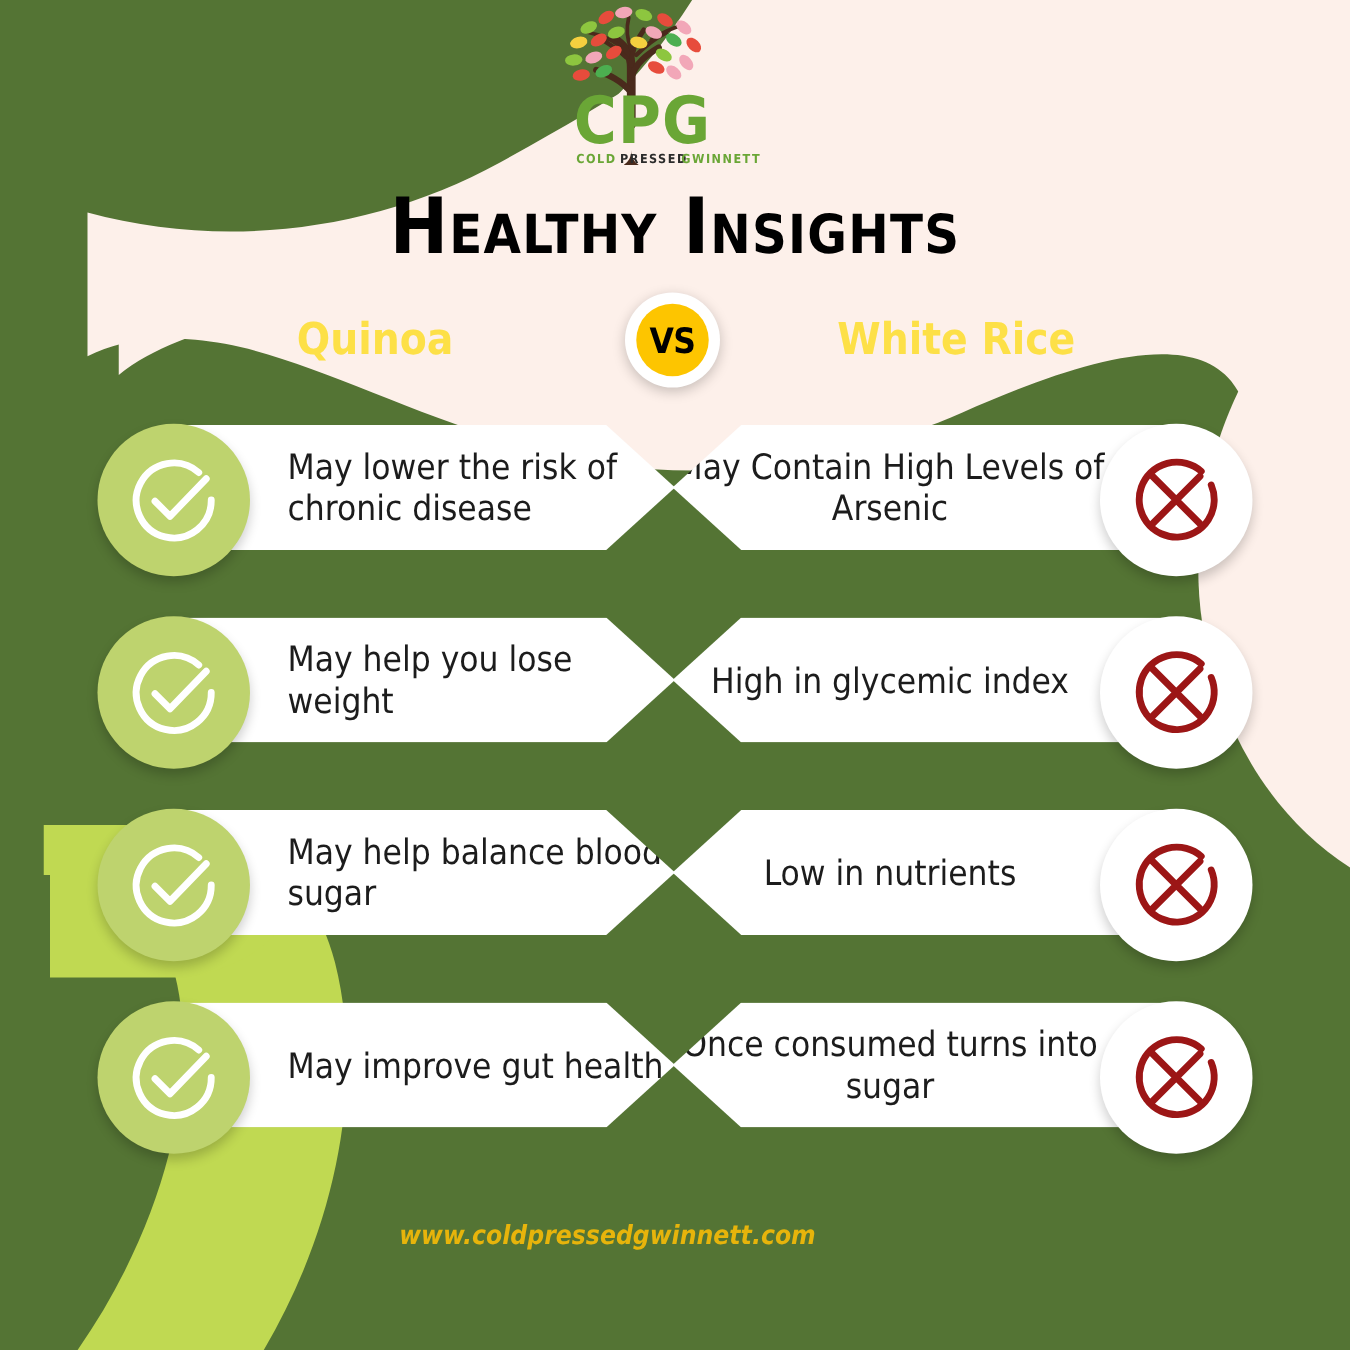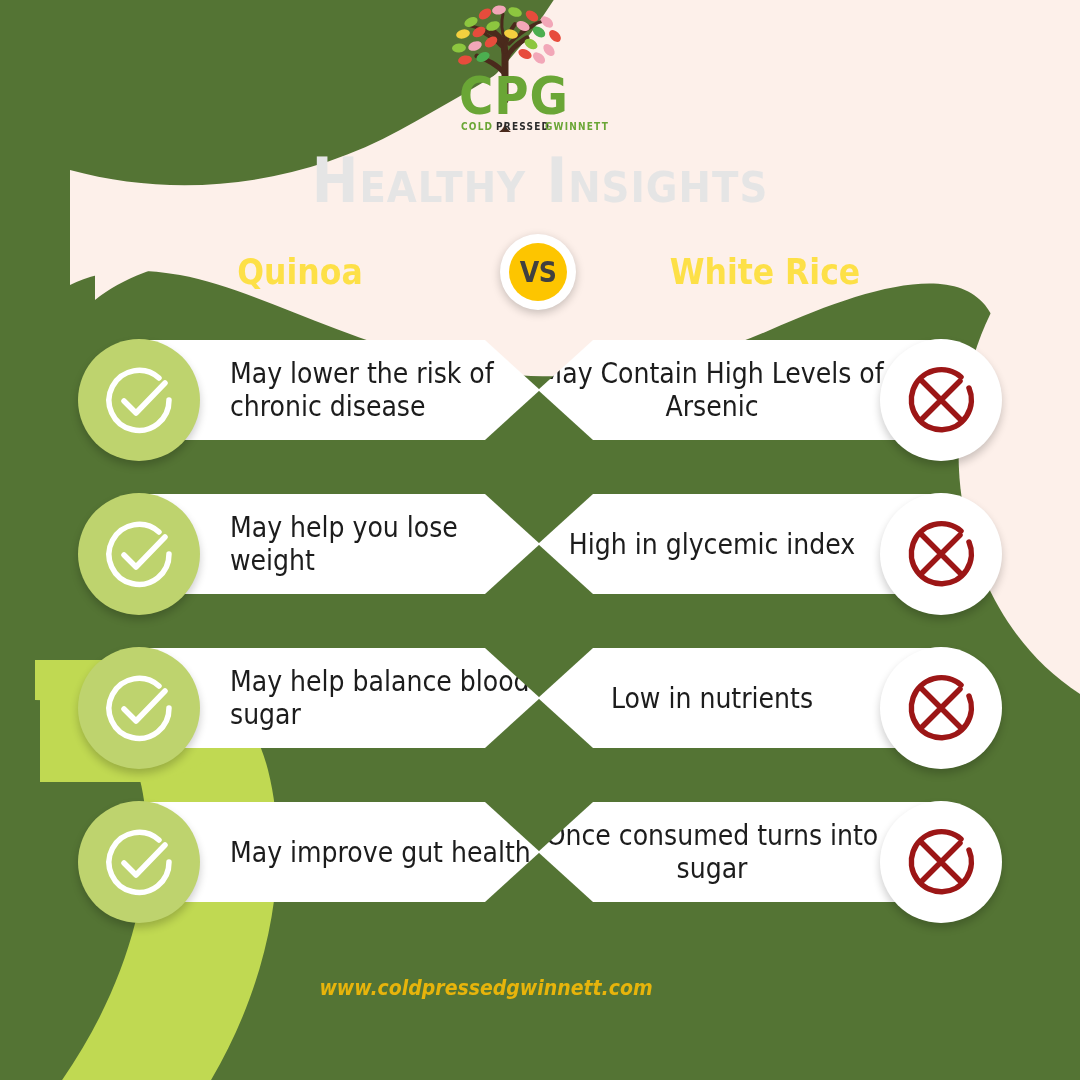--- a/index.html
+++ b/index.html
@@ -17,21 +17,21 @@
 
   
   .logo{
     position:absolute;left:435px;top:2px;width:175px;height:140px;z-index:5;
   }
 
   
   .title{
     position:absolute;left:0;top:146px;width:1080px;height:70px;z-index:6;
     text-align:center;
-    color:#e5e5e5;
+    color:#000000;
     font-family:"DejaVu Sans Condensed","Liberation Sans Narrow","Liberation Sans",sans-serif;
     font-weight:bold;
     font-size:62px;
     letter-spacing:1px;
     font-variant:small-caps;
     line-height:70px;
     white-space:nowrap;
   }
 
   
@@ -47,21 +47,21 @@
 
   .vs-badge{
     position:absolute;left:500px;top:234px;width:76px;height:76px;border-radius:50%;
     background:#ffffff;z-index:8;
     box-shadow:0 3px 10px rgba(0,0,0,0.22);
     display:flex;align-items:center;justify-content:center;
   }
   .vs-inner{
     width:58px;height:58px;border-radius:50%;background:#fdc500;
     display:flex;align-items:center;justify-content:center;
-    color:#404040;font-weight:bold;font-size:28px;
+    color:#000000;font-weight:bold;font-size:28px;
     font-family:"DejaVu Sans Condensed","Liberation Sans Narrow","Liberation Sans",sans-serif;
     letter-spacing:-0.5px;
   }
 
   
   .rows{position:absolute;left:0;top:0;width:1080px;height:1080px;z-index:7;}
   .row{position:absolute;left:0;width:1080px;height:120px;}
   .row-0{top:340px;}
   .row-1{top:494px;}
   .row-2{top:648px;}

